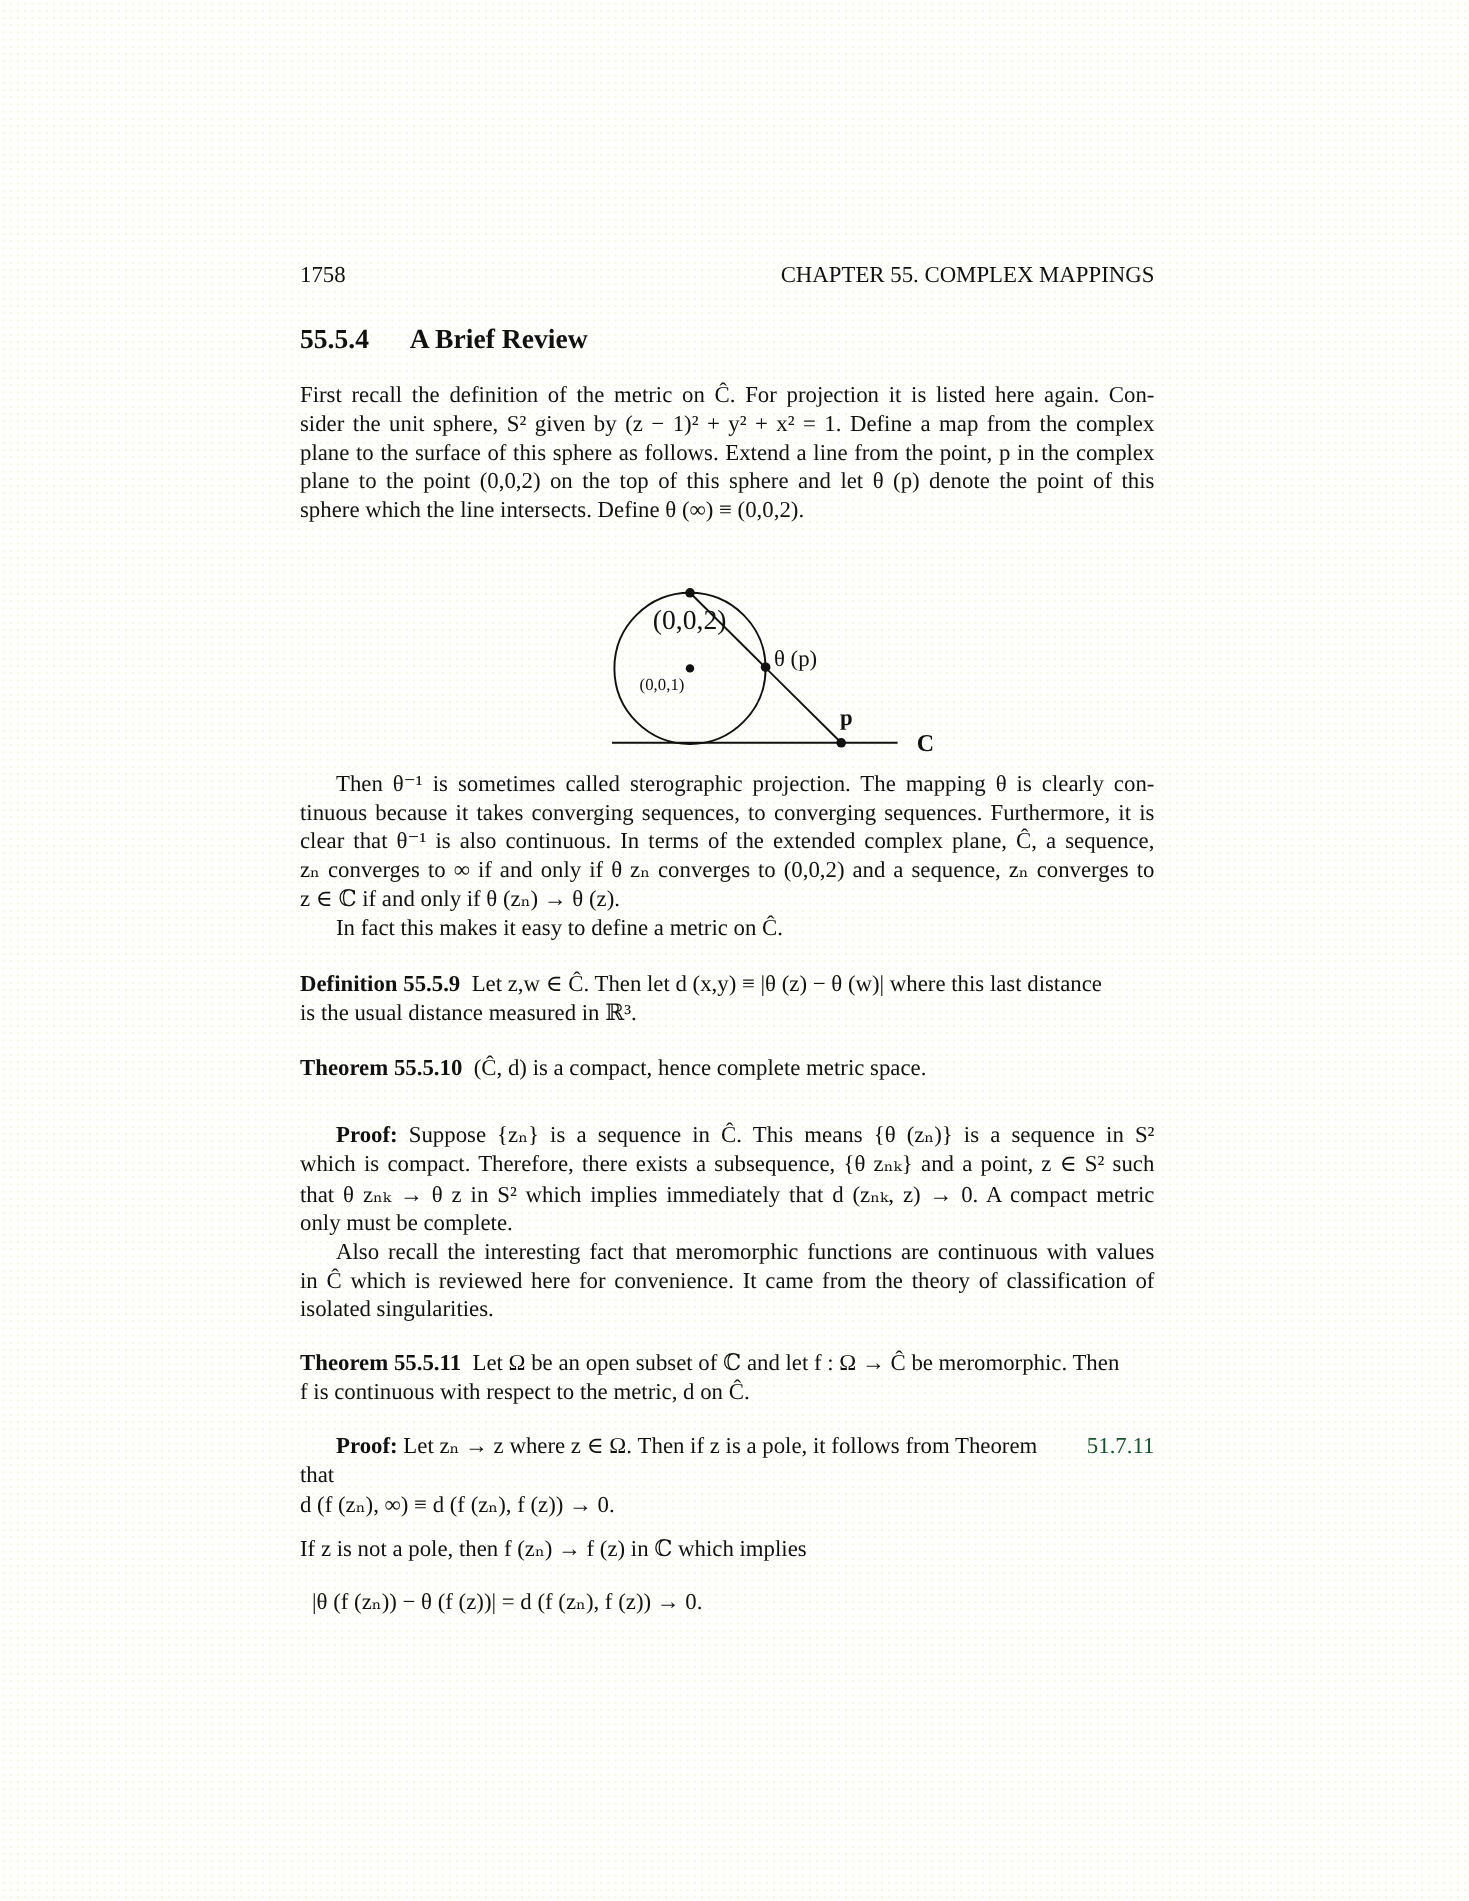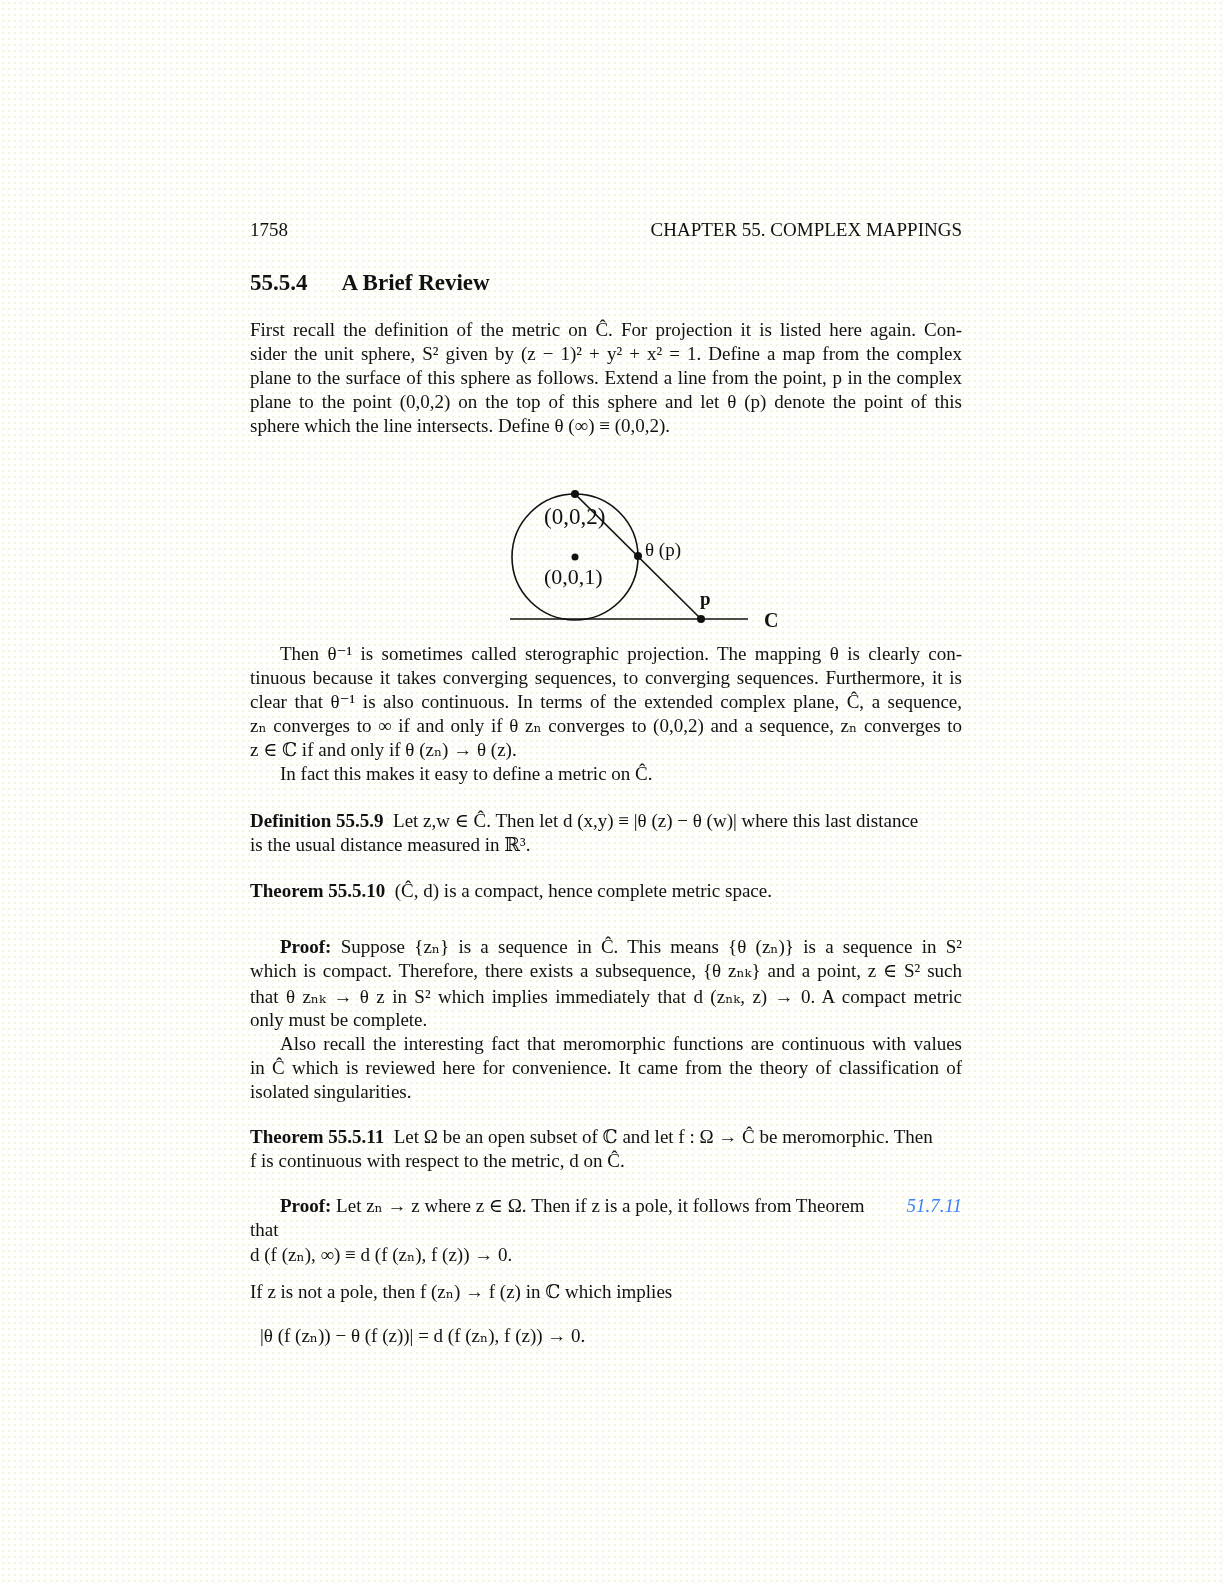--- a/index.html
+++ b/index.html
@@ -14,21 +14,21 @@
   .page { position: absolute; left: 250px; top: 0; width: 712px; }
   .line { position: absolute; left: 0; width: 712px; font-size: 19px; line-height: 24px; white-space: nowrap; }
   .just { text-align: justify; text-align-last: justify; }
   .indent { padding-left: 30px; box-sizing: border-box; }
   .hdr-num { position: absolute; left: 0; top: 219px; font-size: 19px; }
   .hdr-title { position: absolute; right: 0; top: 219px; font-size: 19px; }
   .sec-title { position: absolute; left: 0; top: 270px; font-size: 23px; font-weight: bold; }
   .sec-title .num { margin-right: 34px; }
   .bold { font-weight: bold; }
   .ital { }
-  .link { color: #3b82f6; font-style: italic; }
+  .link { color: #14532d; }
   .center { text-align: left; }
   .diagram { position: absolute; left: 500px; top: 460px; }
 </style>
 </head>
 <body>
 
 <div class="page">
 
   <div class="hdr-num">1758</div>
   <div class="hdr-title">CHAPTER 55.  COMPLEX MAPPINGS</div>
@@ -49,21 +49,21 @@
     <svg width="300" height="180" viewBox="0 0 300 180">
       <circle cx="75" cy="97" r="63" fill="none" stroke="#111" stroke-width="1.6"></circle>
       <line x1="10" y1="159" x2="248" y2="159" stroke="#111" stroke-width="1.6"></line>
       <line x1="75" y1="34" x2="201" y2="159" stroke="#111" stroke-width="1.6"></line>
       <circle cx="75" cy="34" r="4" fill="#111"></circle>
       <circle cx="75" cy="97" r="3.5" fill="#111"></circle>
       <circle cx="138" cy="96" r="4" fill="#111"></circle>
       <circle cx="201" cy="159" r="4" fill="#111"></circle>
     </svg>
     <div style="position:absolute; left:44px; top:20px; font-size:23px;margin-top:24px;">(0,0,2)</div>
-    <div style="position:absolute; left:44px; top:104px; font-size:22px;">(0,0,1)</div>
+    <div style="position:absolute; left:33px; top:104px; font-size:14px;">(0,0,1)</div>
     <div style="position:absolute; left:145px; top:79px; font-size:19px;text-align:center;"><span>θ (p)</span></div>
     <div class="bold" style="position:absolute; left:200px; top:128px; font-size:19px;">p</div>
     <div class="bold" style="position:absolute; left:264px; top:149px; font-size:20px;">C</div>
   </div>
 
   <div>
     <div class="line just indent" style="top:642px">Then θ⁻¹ is sometimes called sterographic projection. The mapping θ  is clearly con-</div>
     <div class="line just" style="top:666px">tinuous because it takes converging sequences, to converging sequences. Furthermore, it is</div>
     <div class="line just" style="top:690px">clear that θ⁻¹ is also continuous. In terms of the extended complex plane, Ĉ, a sequence,</div>
     <div class="line just" style="top:714px">zₙ converges to ∞ if and only if θ zₙ converges to (0,0,2) and a sequence, zₙ converges to</div>

